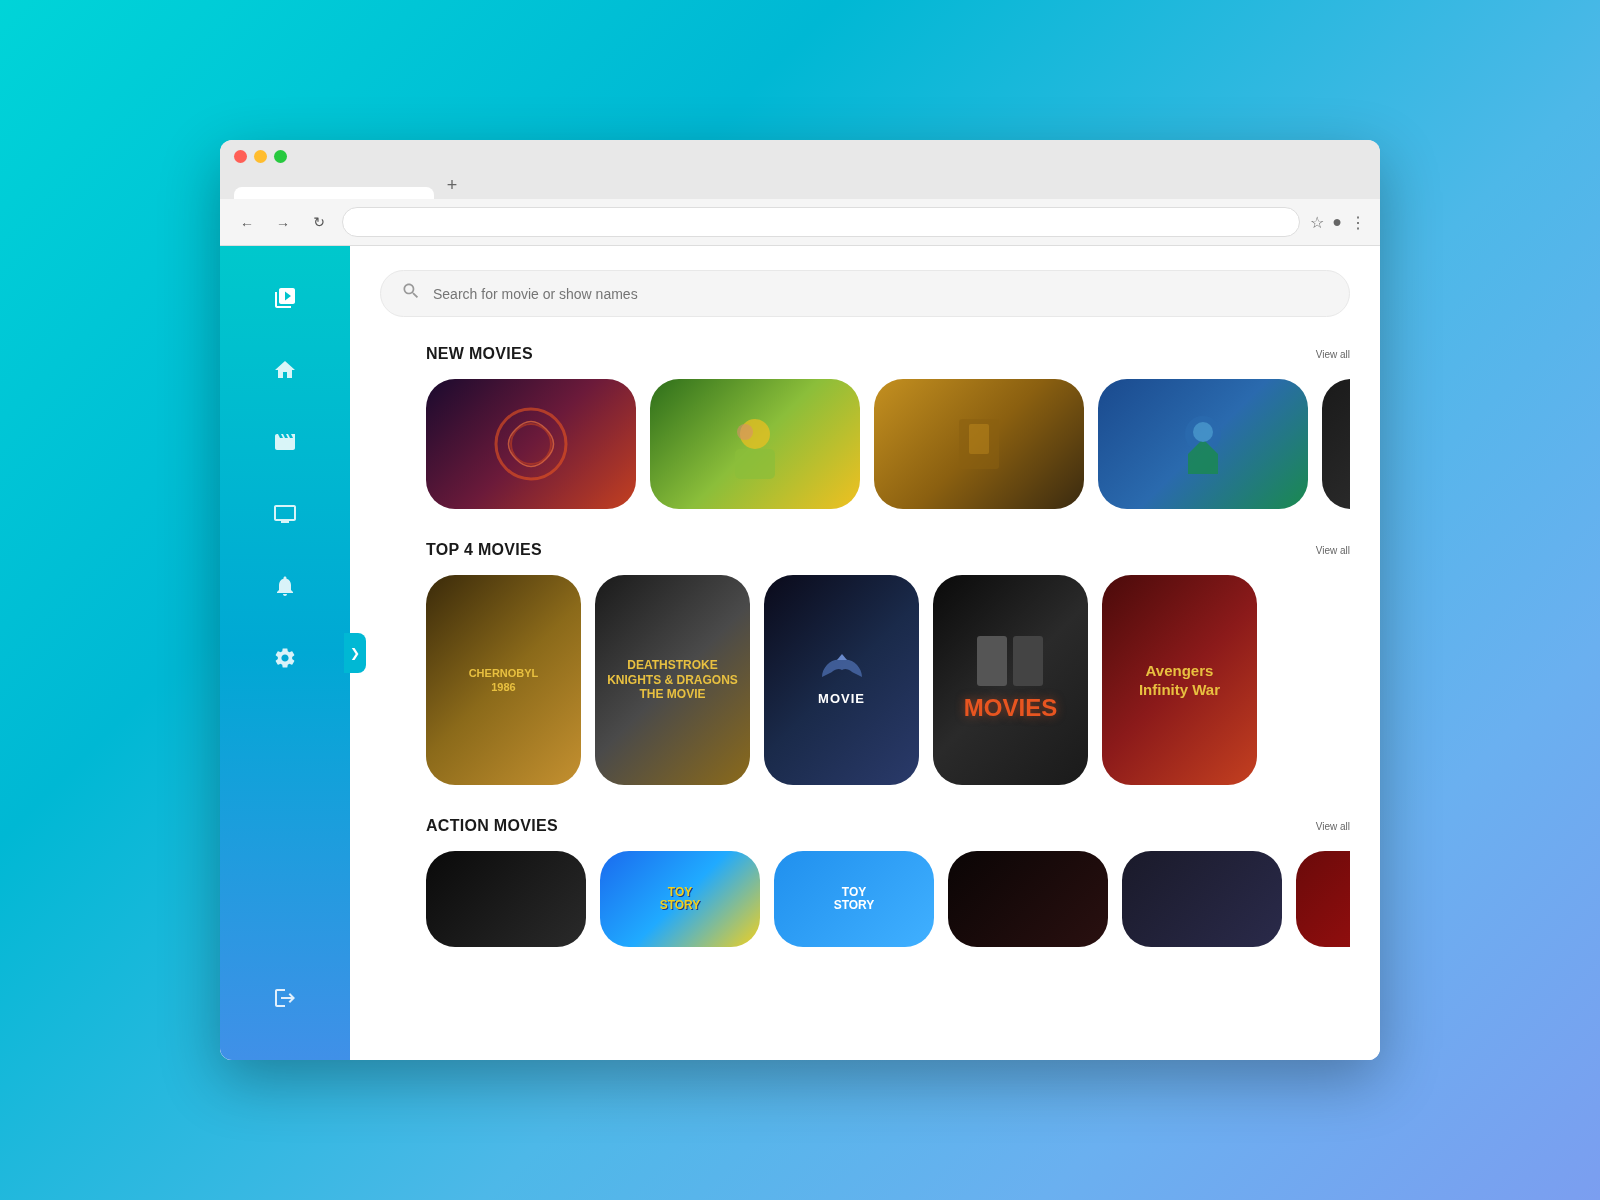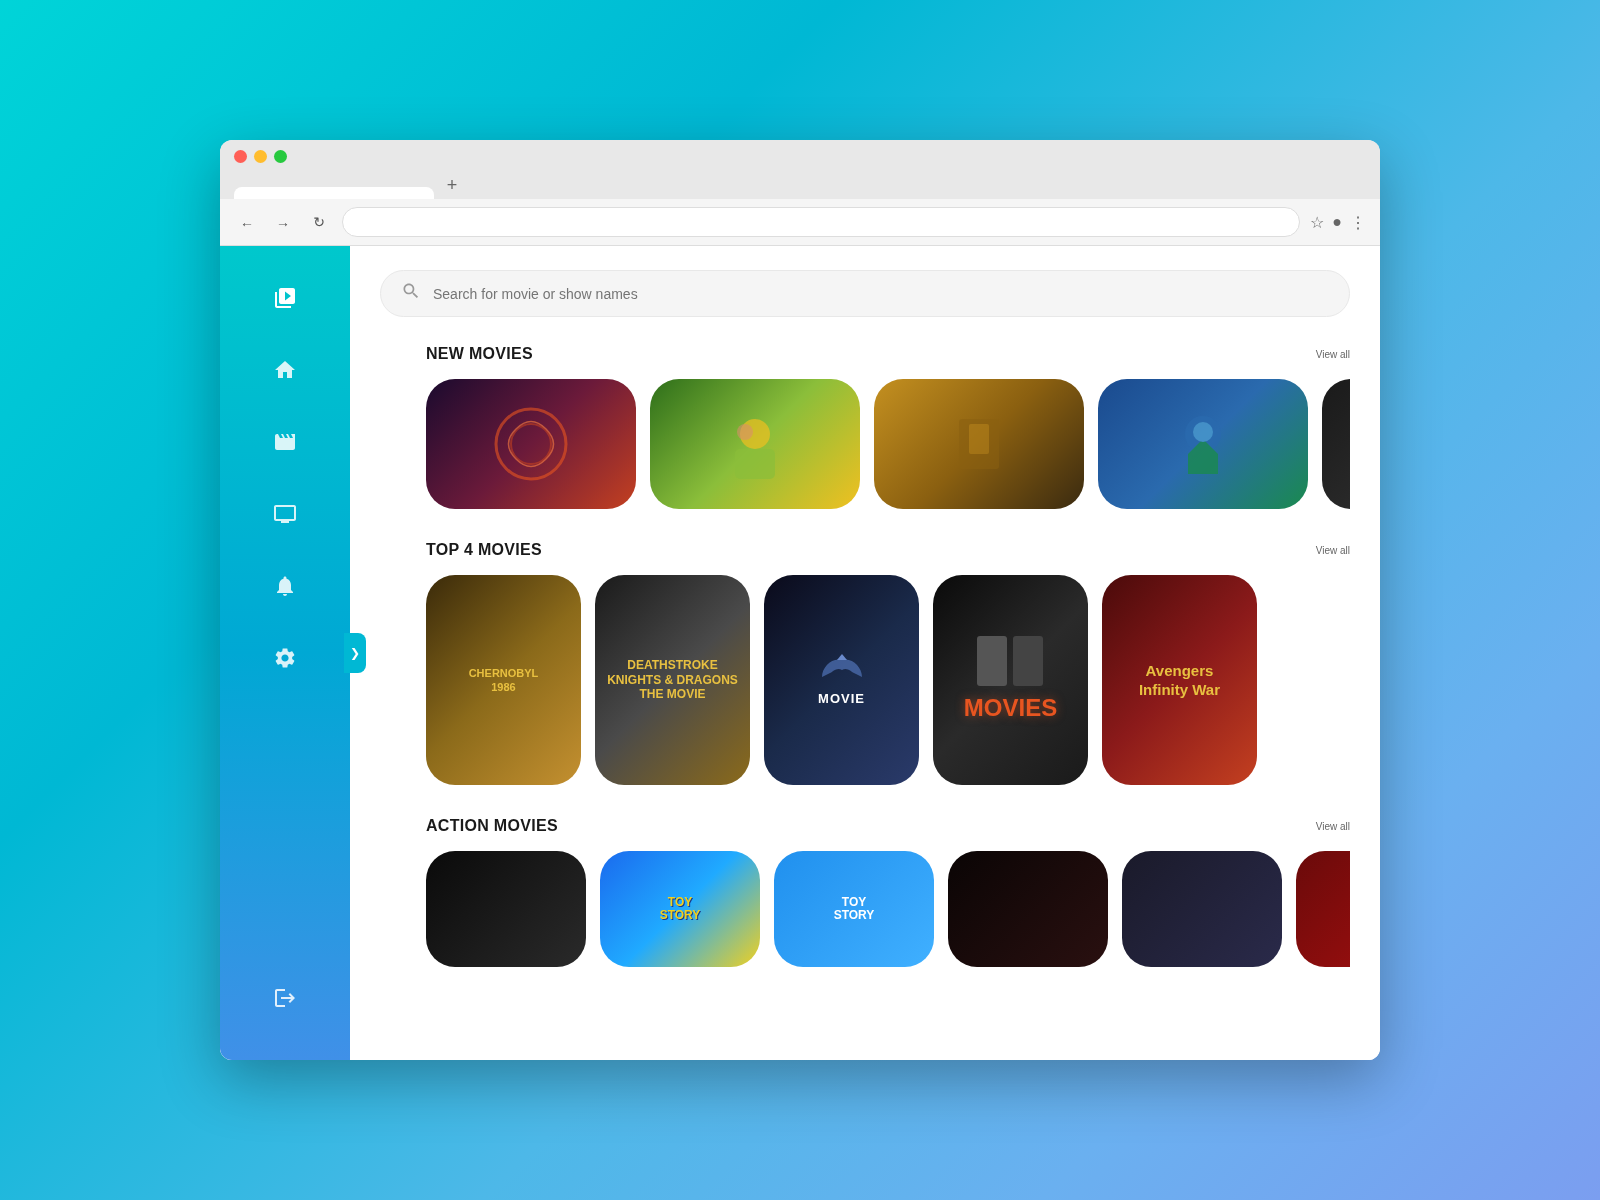--- a/index.html
+++ b/index.html
@@ -271,21 +271,21 @@
 
     
     .top10-row .movie-card {
       width: 155px;
       height: 210px;
     }
 
     
     .action-row .movie-card {
       width: 160px;
-      height: 116px;
+      height: 96px;
     }
 
     
     .poster {
       width: 100%;
       height: 100%;
       display: flex;
       align-items: center;
       justify-content: center;
       font-size: 11px;

